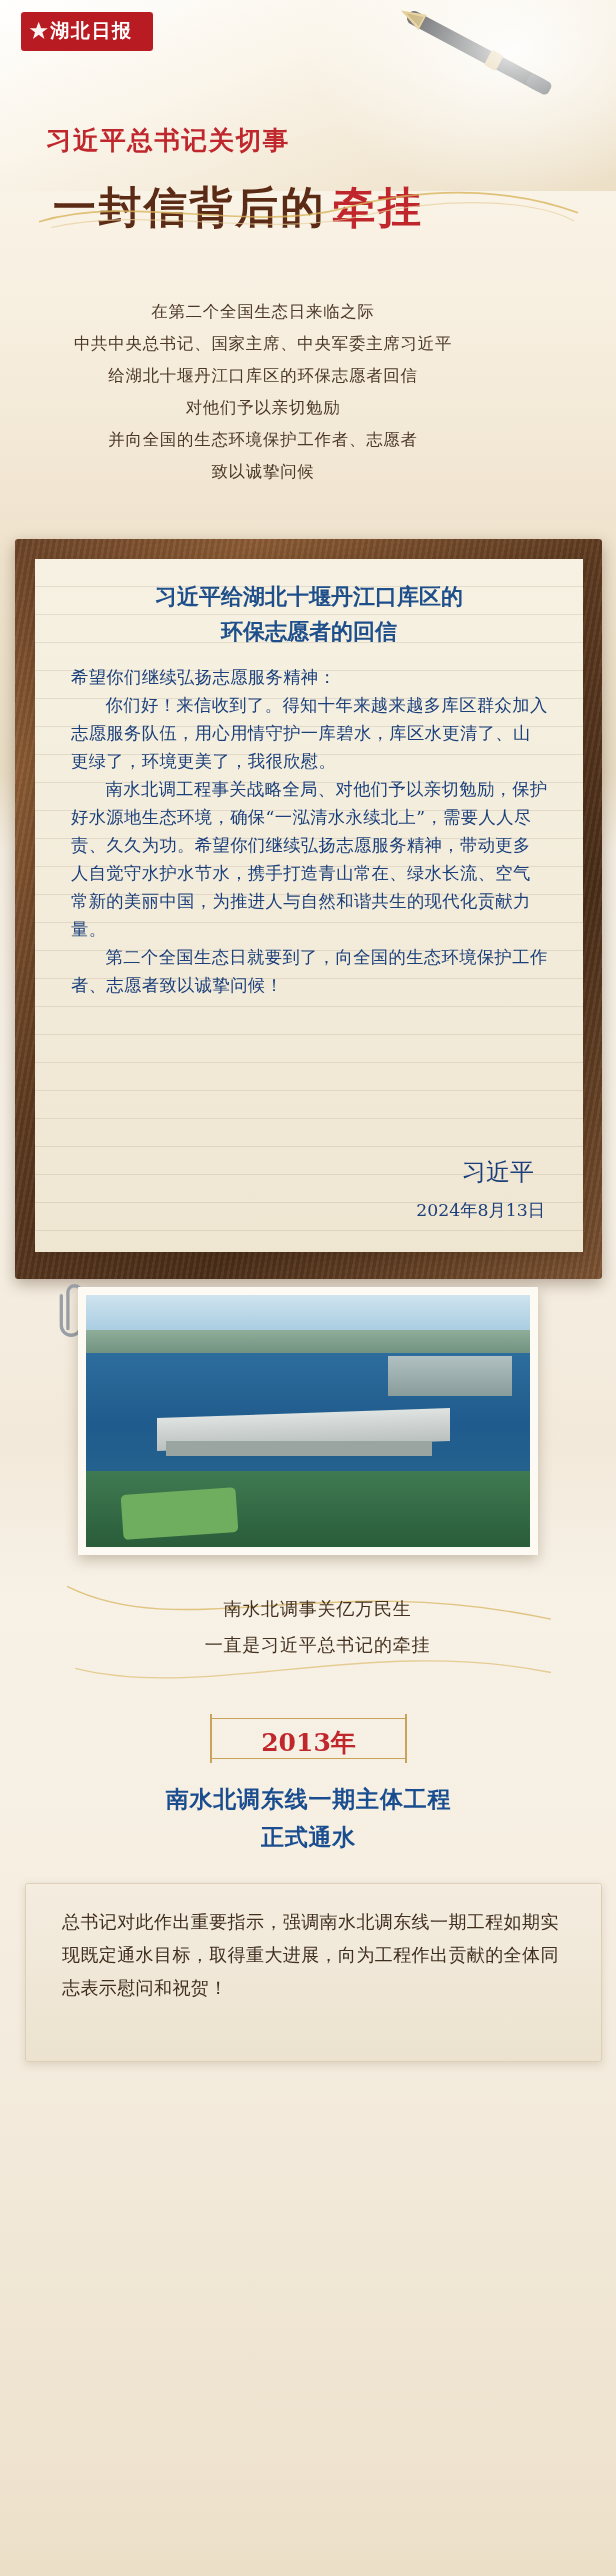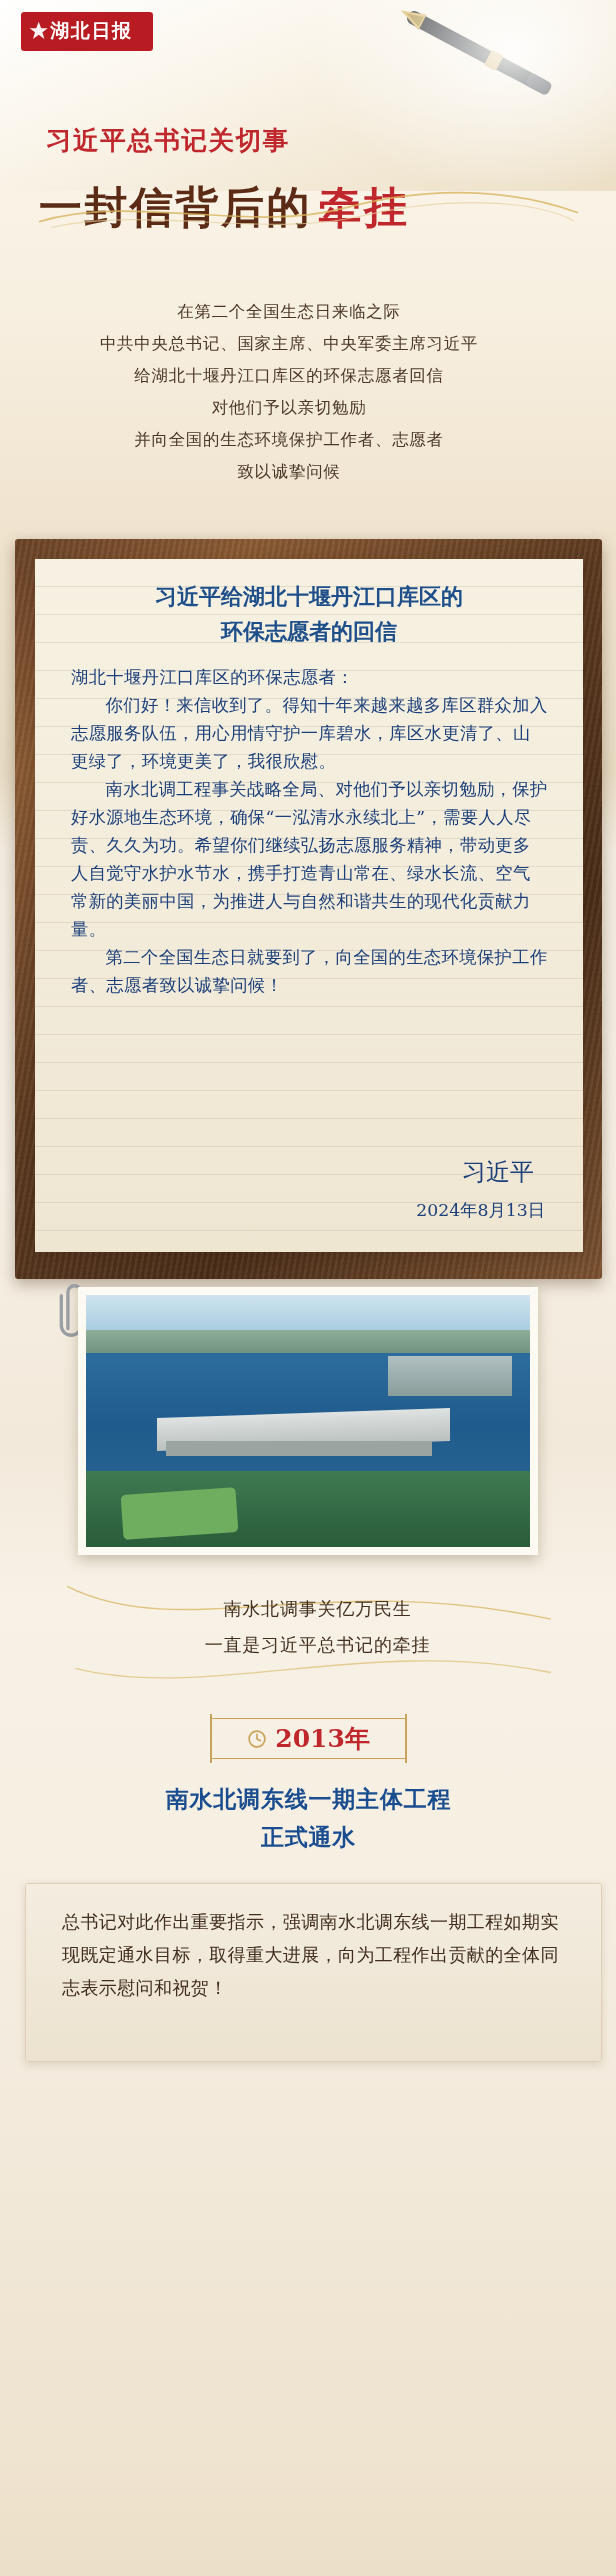--- a/index.html
+++ b/index.html
@@ -48,38 +48,37 @@
   }
 
   
   .title-wrap{position:absolute;left:0;top:123px;width:497px;}
   .kicker{
     margin-left:46px;
     font-size:25.5px;color:#c0272d;font-weight:bold;letter-spacing:1.6px;
     font-family:"DejaVu Serif","Liberation Serif",serif;
   }
   .maintitle{
-    margin-left:39px;margin-top:21.4px;
+    margin-left:53px;margin-top:21.4px;
     font-size:43px;color:#5b2b16;font-weight:bold;letter-spacing:2.5px;
     font-family:"DejaVu Serif","Liberation Serif",serif;
     display:flex;align-items:baseline;
   }
   .maintitle .hl{
     color:#c0272d;font-size:43px;margin-left:6.6px;
     font-family:"DejaVu Serif","Liberation Serif",serif;
     text-align:center;
   }
   .swirl{position:absolute;left:33px;top:185px;width:551px;height:49px;}
 
   
   .intro{
     position:absolute;left:0;top:296px;width:526px;
     text-align:center;color:#4a3726;
     font-family:"DejaVu Serif","Liberation Serif",serif;
-    padding-left:26px;
   }
   .intro div{font-size:16.4px;line-height:32px;letter-spacing:0.8px;}
 
   
   .wood{
     position:absolute;left:15px;top:539px;width:587px;height:740px;
     background:linear-gradient(135deg,#6b4327 0%,#8a5a33 18%,#5d3a20 45%,#4a2d18 70%,#7a5130 100%);
     border-radius:3.3px;
     box-shadow:0 5px 15px rgba(60,35,15,.35);
     overflow:hidden;
@@ -155,21 +154,21 @@
     position:absolute;left:0;top:1591px;width:617px;text-align:center;
     color:#43301f;font-family:"DejaVu Serif","Liberation Serif",serif;padding-left:9px;
   }
   .mid div{font-size:18px;line-height:36px;letter-spacing:0.8px;}
   .mid-swirl{position:absolute;left:58px;top:1570px;width:502px;height:123px;}
 
   
   .year{
     position:absolute;left:210px;top:1718px;width:197px;height:39px;
     border-top:1.6px solid #c9a35a;border-bottom:1.6px solid #c9a35a;
-    display:flex;align-items:center;justify-content:center;gap:8.2px;
+    display:flex;align-items:center;justify-content:center;gap:8.2px;flex-direction:column;
   }
   .year:before,.year:after{
     content:"";position:absolute;top:-5px;width:1.6px;height:49px;background:#c9a35a;
   }
   .year:before{left:0;}
   .year:after{right:0;}
   .year-text{
     color:#c0272d;font-size:25px;font-weight:bold;
     font-family:"DejaVu Serif","Liberation Serif",serif;
   }
@@ -253,21 +252,21 @@
     <path d="M35 4 L43 22 L60 16 L50 32 L66 38 L48 44 L54 62 L35 50 L16 62 L22 44 L4 38 L20 32 L10 16 L27 22 Z" fill="#b8601f"></path>
   </svg>
 
   <div class="paper">
     <div class="paper-lines"></div>
     <div class="letter-title">
       <div>习近平给湖北十堰丹江口库区的</div>
       <div>环保志愿者的回信</div>
     </div>
     <div class="letter-body">
-      <p>湖北十堰丹江口库区的环保志愿者：</p>
+      <p>希望你们继续弘扬志愿服务精神：</p>
       <p class="ind">你们好！来信收到了。得知十年来越来越多库区群众加入志愿服务队伍，用心用情守护一库碧水，库区水更清了、山更绿了，环境更美了，我很欣慰。</p>
       <p class="ind">南水北调工程事关战略全局、对他们予以亲切勉励，保护好水源地生态环境，确保“一泓清水永续北上”，需要人人尽责、久久为功。希望你们继续弘扬志愿服务精神，带动更多人自觉守水护水节水，携手打造青山常在、绿水长流、空气常新的美丽中国，为推进人与自然和谐共生的现代化贡献力量。</p>
       <p class="ind">第二个全国生态日就要到了，向全国的生态环境保护工作者、志愿者致以诚挚问候！</p>
     </div>
     <div class="sign">习近平</div>
     <div class="sign-date">2024年8月13日</div>
   </div>
 
   <svg class="clip" viewBox="0 0 40 70">
     <path d="M12 60 L12 16 a8 8 0 0 1 16 0 L28 56 a12 12 0 0 1 -24 0 L4 20" fill="none" stroke="#9aa0a6" stroke-width="4" stroke-linecap="round"></path>

